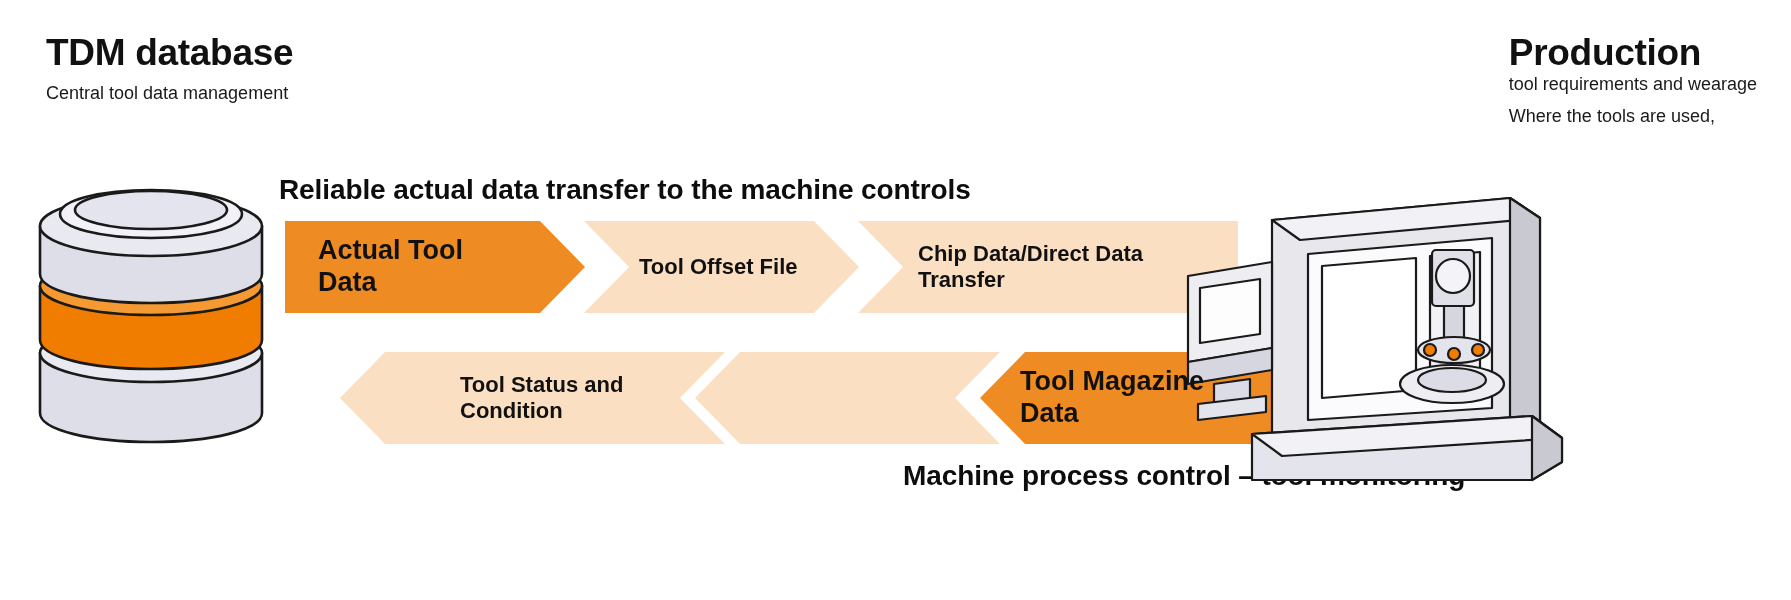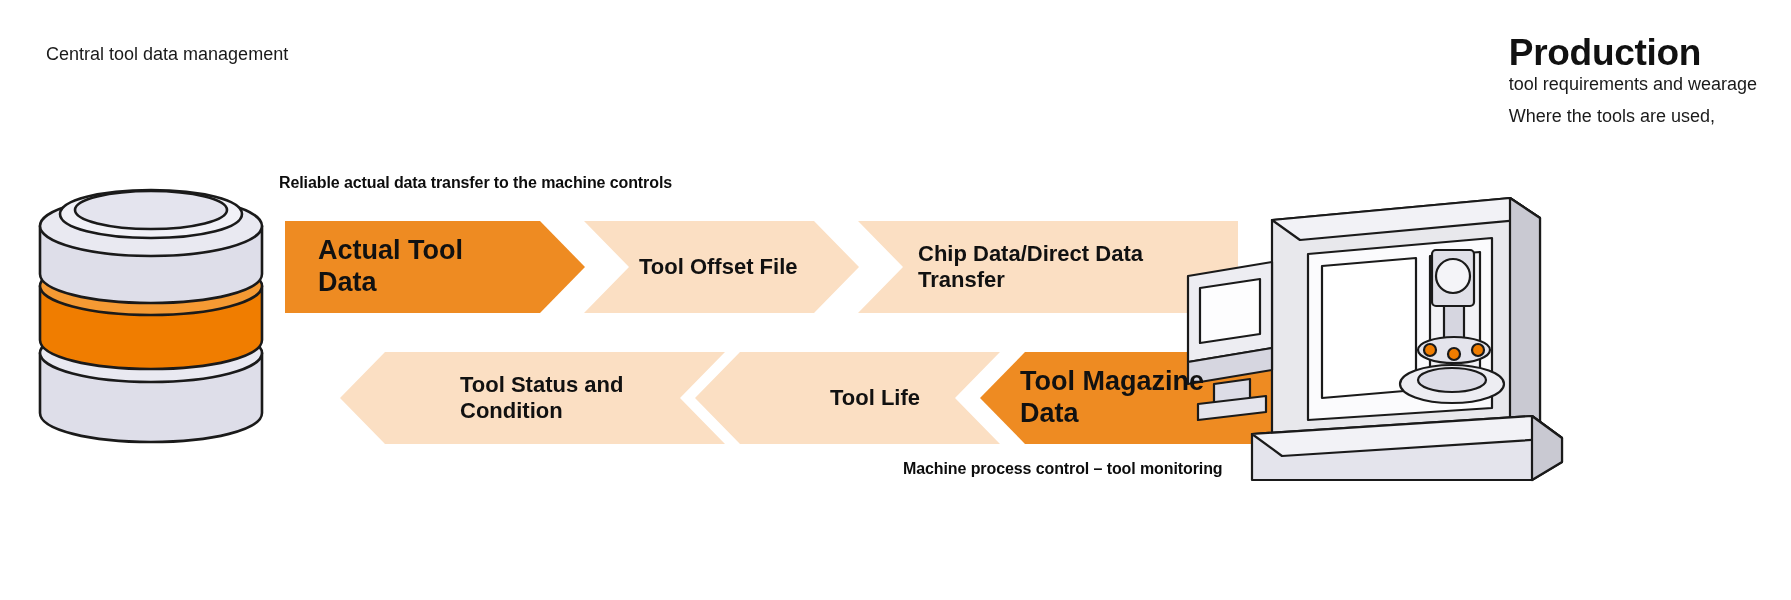--- a/index.html
+++ b/index.html
@@ -22,21 +22,21 @@
     font-size:37px;font-weight:700;letter-spacing:-0.3px;
     line-height:1.05;color:#111111;white-space:nowrap;
   }
   .hdr-sub{
     font-size:18px;font-weight:400;line-height:1.28;
     color:#1a1a1a;margin-top:9px;white-space:nowrap;
   }
 
   
   .caption{
-    position:absolute;font-size:16px;font-weight:700;
+    position:absolute;font-size:28px;font-weight:700;
     color:#0d0d0d;white-space:nowrap;letter-spacing:-0.1px;
   }
   .caption-top{left:279px;top:174px;}
   .caption-bottom{left:903px;top:460px;}
 
   
   .row{position:absolute;height:112px;}
   .row-top{left:285px;top:221px;width:1110px;}
   .row-bottom{left:340px;top:352px;width:1110px;}
 
@@ -73,20 +73,21 @@
   .art{position:absolute;}
   #db-art{left:26px;top:178px;width:265px;height:275px;}
   #machine-art{left:1180px;top:158px;width:400px;height:325px;}
 </style>
 </head>
 <body>
 
 <div class="stage">
 
   <div class="hdr hdr-left">
+    <div class="hdr-title">TDM database</div>
     <div class="hdr-sub">Central tool data management</div>
   </div>
 
   <div class="hdr hdr-right">
     <div class="hdr-title">Production</div>
     <div class="hdr-sub" style="margin-top:0;">tool requirements and wearage</div>
     <div class="hdr-sub">Where the tools are used,</div>
   </div>
 
   <div class="caption caption-top">Reliable actual data transfer to the machine controls</div>
@@ -126,21 +127,20 @@
         <polygon points="45,0 385,0 340,46 385,92 45,92 0,46" fill="#FBDFC3"></polygon>
       </svg>
       <div class="lbl">Tool Status and
 Condition</div>
     </div>
 
     <div class="chev pale" id="chev-tool-life">
       <svg viewBox="0 0 305 92" preserveAspectRatio="none">
         <polygon points="45,0 305,0 260,46 305,92 45,92 0,46" fill="#FBDFC3"></polygon>
       </svg>
-      <div class="lbl">Tool Life</div>
     </div>
 
     <div class="chev strong" id="chev-tool-magazine">
       <svg viewBox="0 0 350 92" preserveAspectRatio="none">
         <polygon points="45,0 350,0 350,92 45,92 0,46" fill="#EE8B22"></polygon>
       </svg>
       <div class="lbl">Tool Magazine
 Data</div>
     </div>
 

